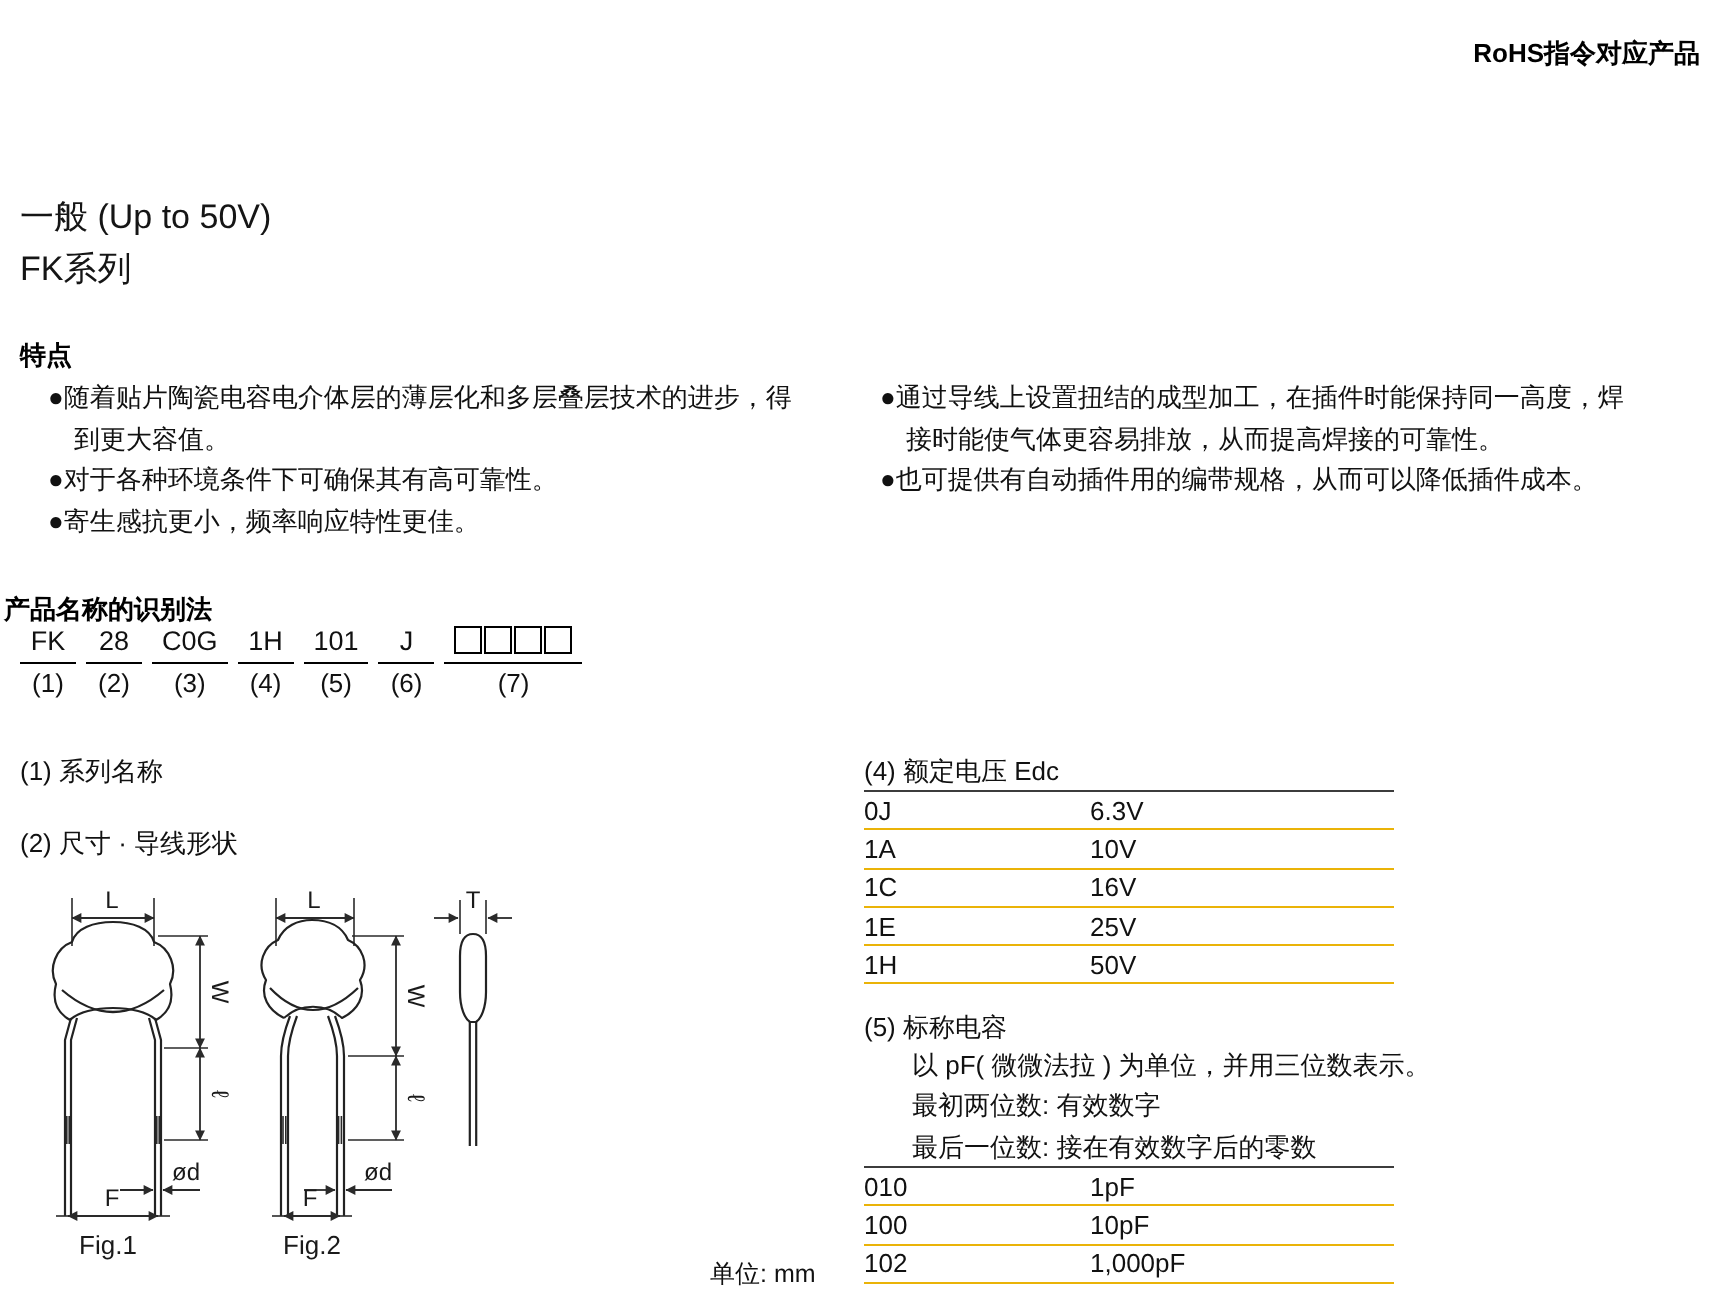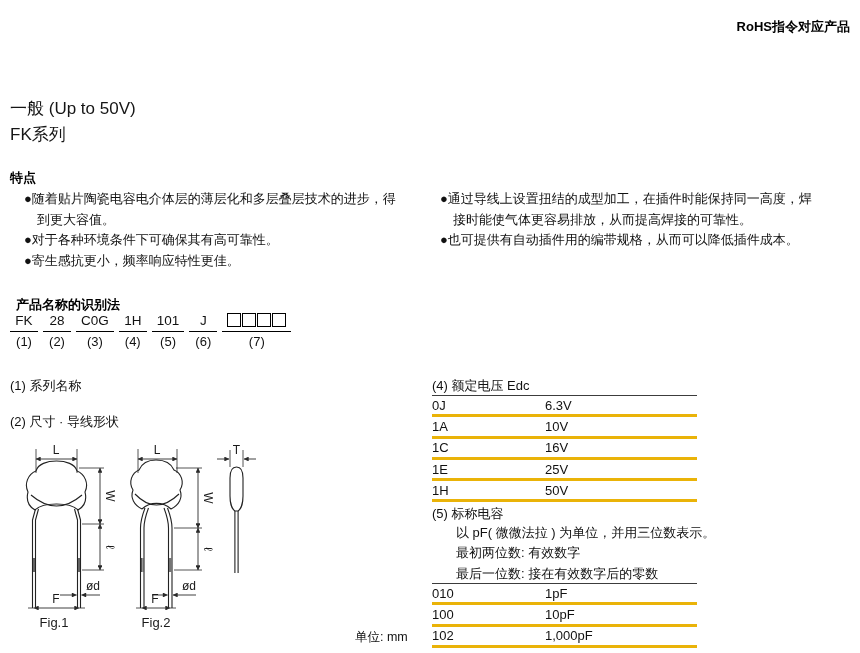--- a/index.html
+++ b/index.html
@@ -17,21 +17,21 @@
   
   .pn-row{display:flex;align-items:flex-end;}
   .pn-seg{display:flex;flex-direction:column;align-items:center;margin-right:5px;}
   .pn-code{font-size:13.5px;color:#111;padding:0 5px 2px 5px;border-bottom:1px solid #000;min-width:18px;text-align:center;line-height:16px;}
   .pn-label{font-size:13px;color:#111;padding-top:2px;}
   .pn-boxes{display:flex;gap:1px;align-items:flex-end;padding-bottom:2px;}
   .pn-boxes span{display:block;width:12px;height:12px;border:1px solid #000;background:#fff;}
   
   table.spec{border-collapse:collapse;table-layout:fixed;width:265px;border-top:1px solid #3c3c3c;}
   table.spec td{font-size:13px;color:#111;height:18.3px;padding:0;vertical-align:middle;}
-  table.spec tr{border-bottom:3px solid #eab308;margin-left:48px;}
+  table.spec tr{border-bottom:1px solid #eab308;margin-left:48px;}
   table.spec td.c1{width:113px;}
   .desc div{font-size:13px;line-height:20.3px;color:#111;white-space:nowrap;margin-left:24px;}
   
   svg text{font-size:12px;fill:#1a1a1a;}
   svg text.cap{font-size:13px;}
   .ext{stroke:#2a2a2a;stroke-width:0.8;fill:none;}
   .dim{stroke:#2a2a2a;stroke-width:0.9;fill:none;marker-start:url(#arr);marker-end:url(#arr);}
   .dim1{stroke:#2a2a2a;stroke-width:0.9;fill:none;marker-end:url(#arr);}
   .draw{fill:none;stroke:#222;stroke-width:1.1;stroke-linejoin:round;}
   .unit{font-size:12.5px;color:#111;}
@@ -54,21 +54,21 @@
 到更大容值。</div>
     <div>●对于各种环境条件下可确保其有高可靠性。</div>
     <div>●寄生感抗更小，频率响应特性更佳。</div>
   </div>
   <div class="abs bullets" style="left:440px;top:189px;width:418px;">
     <div>●通过导线上设置扭结的成型加工，在插件时能保持同一高度，焊
 接时能使气体更容易排放，从而提高焊接的可靠性。</div>
     <div>●也可提供有自动插件用的编带规格，从而可以降低插件成本。</div>
   </div>
 
-  <div class="abs sec-h" style="left:16px;top:296px;">产品名称的识别法</div>
+  <div class="abs sec-h" style="left:2px;top:296px;">产品名称的识别法</div>
   <div class="abs pn-row" style="left:10px;top:313px;">
     <div class="pn-seg">
       <div class="pn-code">FK</div>
       <div class="pn-label">(1)</div>
     </div>
     <div class="pn-seg">
       <div class="pn-code">28</div>
       <div class="pn-label">(2)</div>
     </div>
     <div class="pn-seg">

